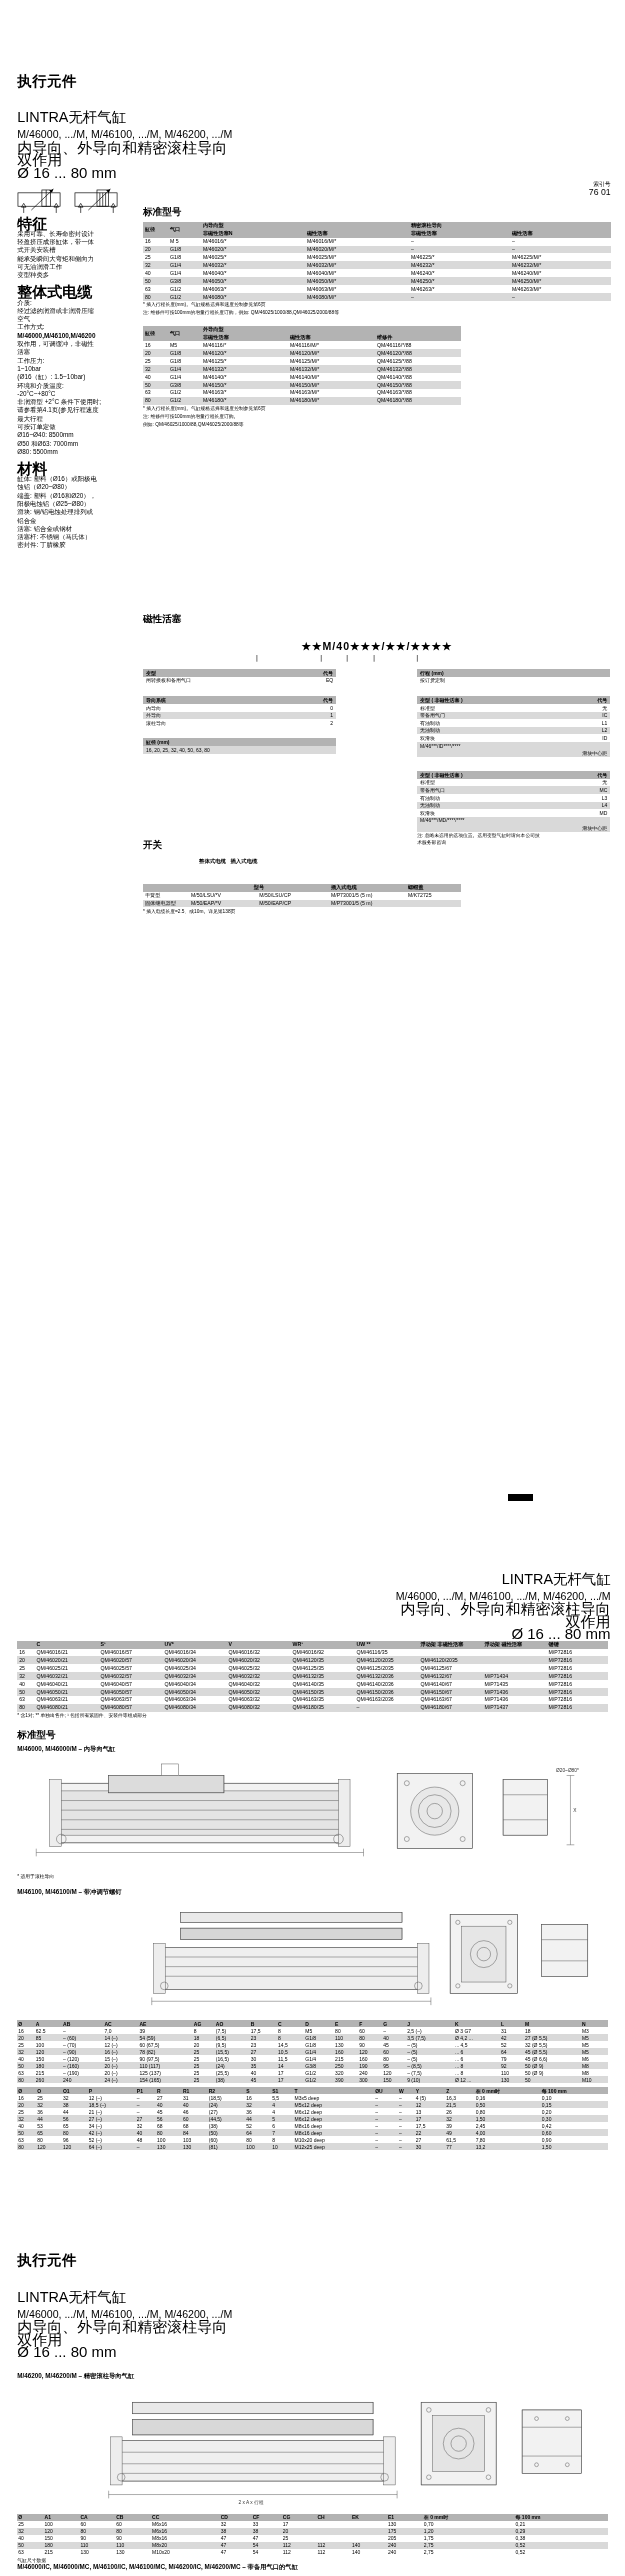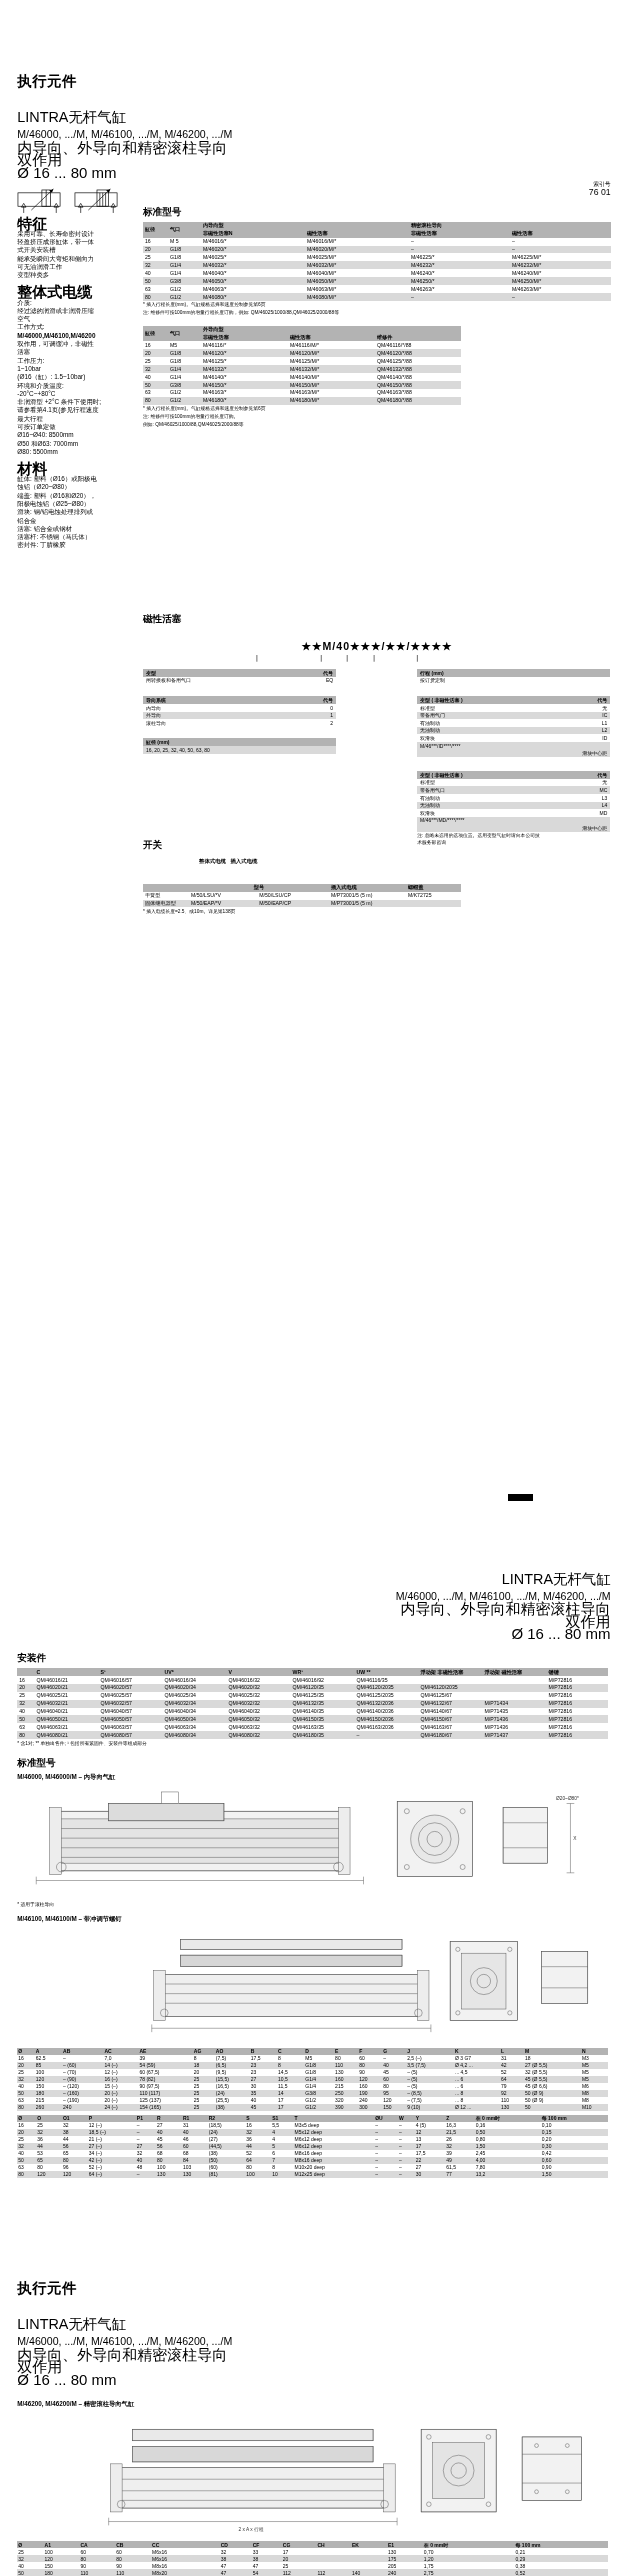--- a/index.html
+++ b/index.html
@@ -512,21 +512,20 @@
 
 <div style="margin:0 0 0 508px;" class="bar"></div>
 
 <div class="page">
   <div class="h-prod h-prod-r" style="margin-left:0">LINTRA无杆气缸</div>
   <div class="sub sub-r" style="font-size:10.6px;line-height:14.4px;">M/46000, .../M, M/46100, .../M, M/46200, .../M</div>
   <div class="sub sub-r">内导向、外导向和精密滚柱导向</div>
   <div class="sub sub-r">双作用</div>
   <div class="sub sub-r">Ø 16 ... 80 mm</div>
 
-  <div class="h2 h2-left" style="margin-top:11.6px">安装件</div>
 
   <table class="d" style="width:591px;margin-left:17.3px;">
     <thead>
       <tr>
         <th style="width:17.3px"></th>
         <th style="width:64px">C</th>
         <th style="width:64px">S¹</th>
         <th style="width:64px">UV*</th>
         <th style="width:64px">V</th>
         <th style="width:64px">WR¹</th>

